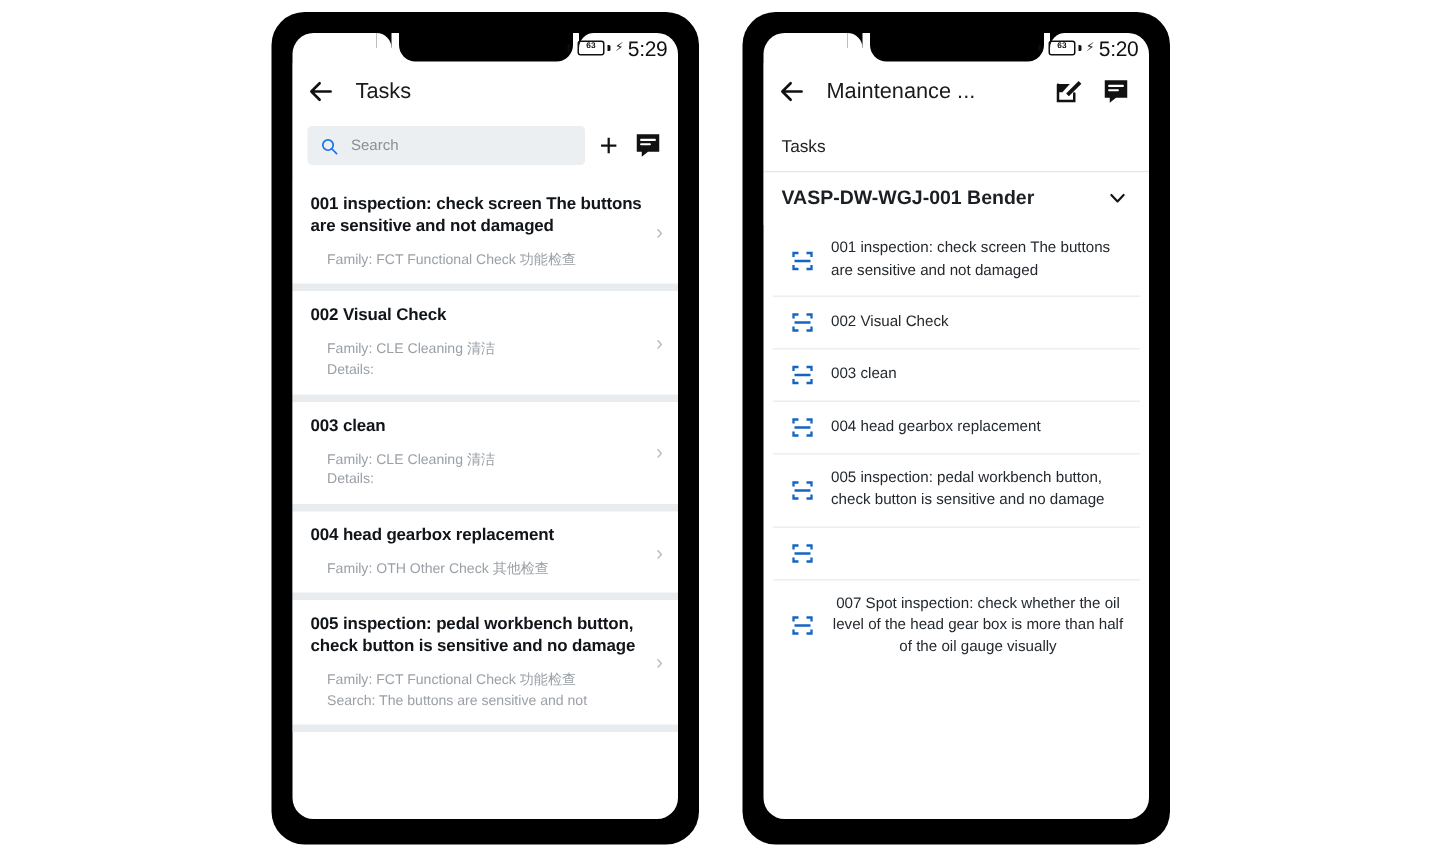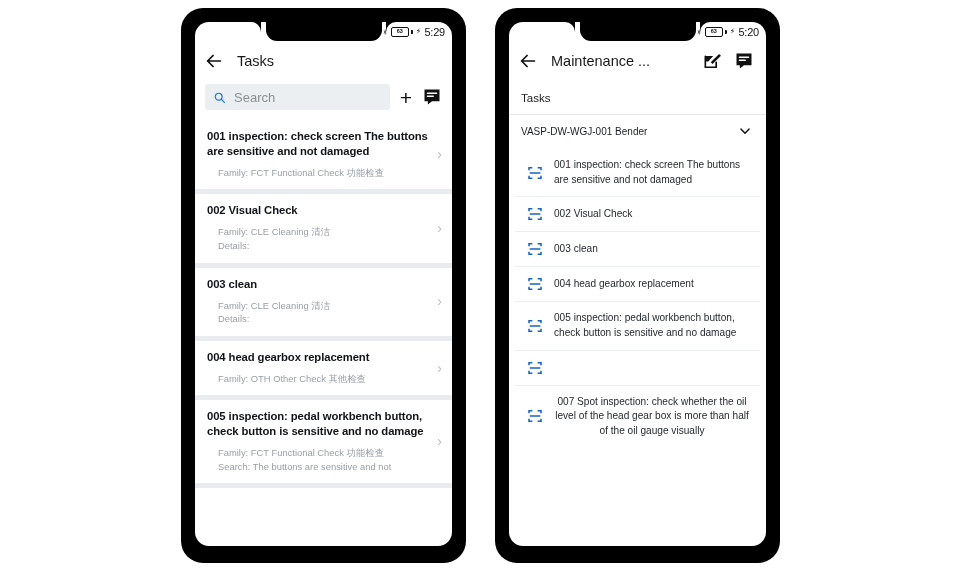--- a/index.html
+++ b/index.html
@@ -49,21 +49,21 @@
   }
   .bt-icon{width:6px;height:10px;display:block;}
   .batt{
     display:inline-flex;align-items:center;justify-content:center;
     border:1.1px solid #111;border-radius:2px;
     height:8px;min-width:14px;padding:0 1px;
     font-size:5.5px;line-height:1;font-weight:700;
   }
   .batt-tip{width:1.5px;height:4px;background:#111;border-radius:0 1px 1px 0;margin-left:-0.5px;}
   .bolt{font-size:8px;line-height:1;}
-  .clock{font-size:11px;font-weight:500;letter-spacing:-0.2px;}
+  .clock{font-size:14px;font-weight:500;letter-spacing:-0.2px;}
 
   
   .appbar{
     position:relative;height:38px;background:#ffffff;
     display:flex;align-items:center;padding:0 8px;z-index:20;
     margin-top:20px;
   }
   .back-arrow{width:22px;height:22px;flex:0 0 auto;cursor:pointer;}
   .appbar-title{
     font-size:14.5px;font-weight:500;color:#1a1a1a;margin-left:12px;
@@ -73,21 +73,21 @@
   .icon-btn{width:20px;height:20px;display:block;cursor:pointer;}
 
   
   .searchrow{
     display:flex;align-items:center;padding:4px 10px 10px 10px;background:#fff;gap:10px;
   }
   .searchbox{
     flex:1 1 auto;height:26px;background:#eceff1;border-radius:3px;
     display:flex;align-items:center;padding:0 8px;gap:8px;
   }
-  .search-ph{font-size:13px;color:#8a8f94;}
+  .search-ph{font-size:10px;color:#8a8f94;}
   .plus{font-size:21px;line-height:1;color:#111;font-weight:300;cursor:pointer;}
 
   
   .cardlist{background:#e9ecef;padding:0;overflow:hidden;}
   .card{
     background:#ffffff;margin-bottom:5px;padding:9px 10px 10px 12px;
     display:flex;align-items:center;cursor:pointer;
   }
   .card-body{flex:1 1 auto;min-width:0;}
   .card-title{
@@ -99,21 +99,21 @@
 
   
   .section-label{
     font-size:11.5px;color:#222;padding:12px 12px 10px 12px;background:#fff;
   }
   .divider{height:1px;background:#e4e6e8;margin:0;}
   .group-row{
     display:flex;align-items:center;justify-content:space-between;
     padding:9px 14px 11px 12px;background:#fff;cursor:pointer;
   }
-  .group-name{font-size:10px;color:#1b1f23;}
+  .group-name{font-size:13px;color:#1b1f23;font-weight:bold;}
   .chev-down{width:14px;height:14px;}
 
   .subcard{
     background:#ffffff;border-radius:8px;margin:0 6px;overflow:hidden;
     box-shadow:0 0 0 0 rgba(0,0,0,0);
   }
   .srow{
     display:flex;align-items:center;gap:11px;
     padding:9px 10px 9px 12px;border-bottom:1px solid #eceef0;cursor:pointer;
   }

